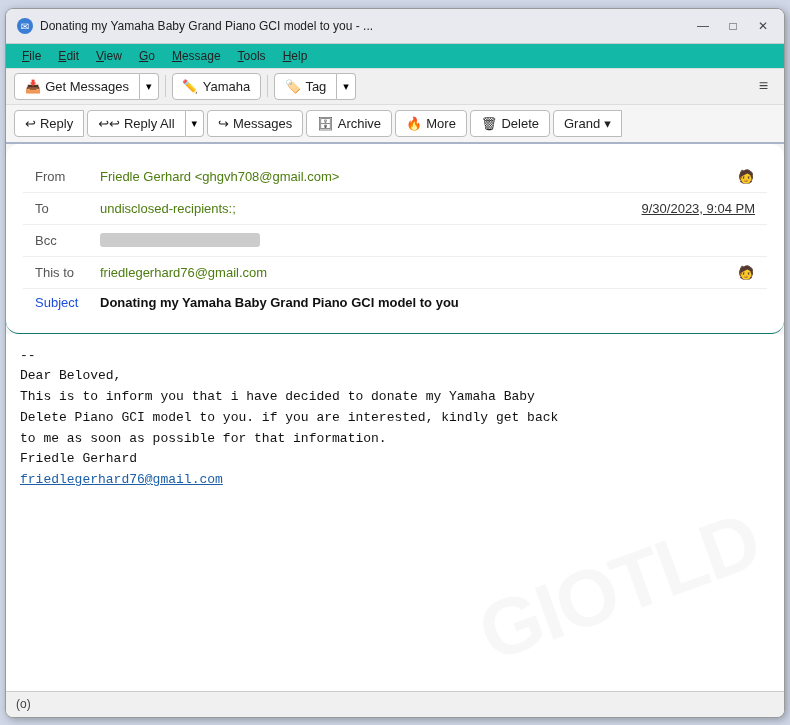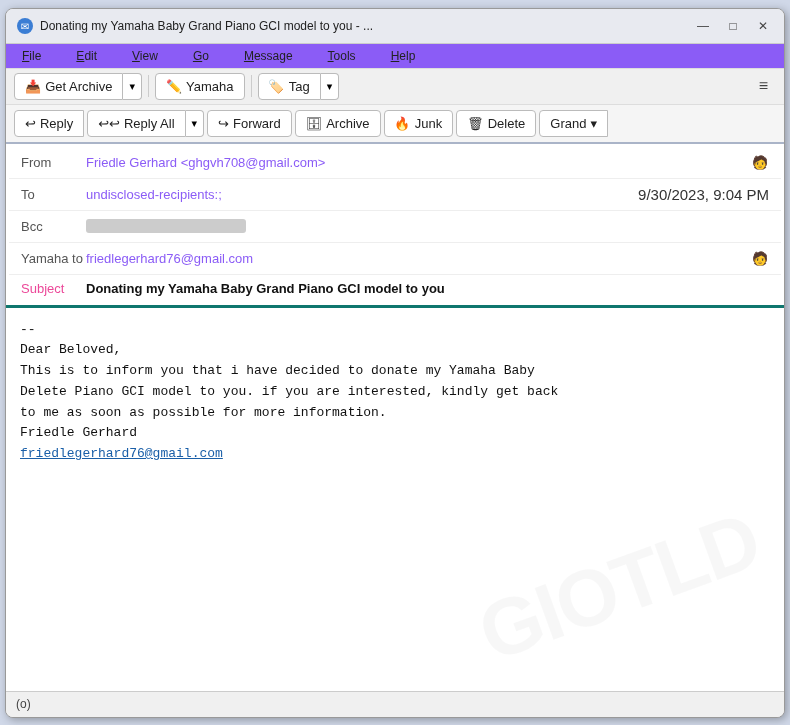--- a/index.html
+++ b/index.html
@@ -60,25 +60,25 @@
       display: flex;
       align-items: center;
       justify-content: center;
       font-size: 12px;
       color: #444;
       border-radius: 3px;
     }
 
     
     .menu-bar {
-      background: #8b5cf6;
+      background: #14b8a6;
       padding: 2px 8px;
       display: flex;
       align-items: center;
-      gap: 19px;
+      gap: 1px;
       border-bottom: 1px solid #ddd;
     }
     .menu-item {
       padding: 3px 8px;
       font-size: 12px;
       color: #222;
       cursor: pointer;
       border-radius: 3px;
     }
     .menu-item .underline { text-decoration: underline; }
@@ -141,53 +141,55 @@
     .action-btn-group {
       display: flex;
     }
     .action-btn-group .action-btn {
       border-radius: 4px 0 0 4px;
     }
 
     
     .email-header {
       background: white;
-      border-bottom: 3px solid #0f766e;
-      padding: 3px;
+      border-bottom: 1px solid #0f766e;
+      padding: 17px;
+      border-radius: 13px;
     }
     .email-header-row {
       display: flex;
       align-items: center;
       padding: 5px 12px;
       border-bottom: 1px solid #eee;
       font-size: 13px;
       min-height: 32px;
     }
     .email-header-row:last-child { border-bottom: none; }
     .email-header-label {
       color: #555;
       min-width: 65px;
       font-weight: normal;
     }
     .email-header-value {
-      color: #8b5cf6;
+      color: #4d7c0f;
       flex: 1;
     }
     .email-header-date {
       color: #333;
-      font-size: 15px;
+      font-size: 13px;
+      text-decoration: underline;
     }
     .email-subject-row {
       padding: 6px 12px;
       font-size: 13px;
       display: flex;
       align-items: center;
     }
     .email-subject-label {
-      color: #ec4899;
+      color: #1d4ed8;
       min-width: 65px;
     }
     .email-subject-value {
       font-weight: bold;
       color: #111;
     }
     .bcc-blurred {
       background: #ccc;
       border-radius: 3px;
       color: transparent;
@@ -273,21 +275,21 @@
     <div class="menu-item"><span class="underline">G</span>o</div>
     <div class="menu-item"><span class="underline">M</span>essage</div>
     <div class="menu-item"><span class="underline">T</span>ools</div>
     <div class="menu-item"><span class="underline">H</span>elp</div>
   </div>
 
   <div class="toolbar">
     <div class="action-btn-group">
       <button class="action-btn">
         <span>📥</span>
-        <span>Get Archive</span>
+        <span>Get Messages</span>
       </button>
       <button class="action-btn-dropdown">▾</button>
     </div>
     <div class="toolbar-divider"></div>
     <button class="action-btn">
       <span>✏️</span>
       <span>Yamaha</span>
     </button>
     <div class="toolbar-divider"></div>
     <div class="action-btn-group">
@@ -310,29 +312,29 @@
     </div>
     <div class="action-btn-group">
       <button class="action-btn">
         <span>↩↩</span>
         <span>Reply All</span>
       </button>
       <button class="action-btn-dropdown">▾</button>
     </div>
     <button class="action-btn">
       <span>↪</span>
-      <span>Forward</span>
+      <span>Messages</span>
     </button>
     <button class="action-btn">
       <span>🗄</span>
       <span>Archive</span>
     </button>
     <button class="action-btn">
       <span>🔥</span>
-      <span>Junk</span>
+      <span>More</span>
     </button>
     <button class="action-btn">
       <span>🗑</span>
       <span>Delete</span>
     </button>
     <div class="action-btn-group">
       <button class="action-btn">
         <span>Grand</span>
         <span>▾</span>
       </button>
@@ -348,37 +350,37 @@
     <div class="email-header-row">
       <span class="email-header-label">To</span>
       <span class="email-header-value">undisclosed-recipients:;</span>
       <span class="email-header-date">9/30/2023, 9:04 PM</span>
     </div>
     <div class="email-header-row">
       <span class="email-header-label">Bcc</span>
       <span class="bcc-blurred">&nbsp;&nbsp;&nbsp;&nbsp;&nbsp;&nbsp;&nbsp;&nbsp;&nbsp;&nbsp;&nbsp;&nbsp;&nbsp;&nbsp;&nbsp;&nbsp;&nbsp;&nbsp;&nbsp;&nbsp;&nbsp;&nbsp;</span>
     </div>
     <div class="email-header-row">
-      <span class="email-header-label">Yamaha to</span>
+      <span class="email-header-label">This to</span>
       <span class="email-header-value">friedlegerhard76@gmail.com</span>
       <span class="account-icon">🧑</span>
     </div>
     <div class="email-subject-row">
       <span class="email-subject-label">Subject</span>
       <span class="email-subject-value">Donating my Yamaha Baby Grand Piano GCI model to you</span>
     </div>
   </div>
 
   <div class="email-body">
     <div class="email-body-watermark">GIOTLD</div>
     <div>--</div>
     <div>Dear Beloved,</div>
     <div>   This is to inform you that i have decided to donate my Yamaha Baby</div>
     <div>Delete Piano GCI model to you. if you are interested, kindly get back</div>
-    <div>to me as soon as possible for more information.</div>
+    <div>to me as soon as possible for that information.</div>
     <div>Friedle Gerhard</div>
     <div>
       <a class="email-link">friedlegerhard76@gmail.com</a>
     </div>
   </div>
 
   <div class="status-bar">
     <span>(o)</span>
   </div>
 

